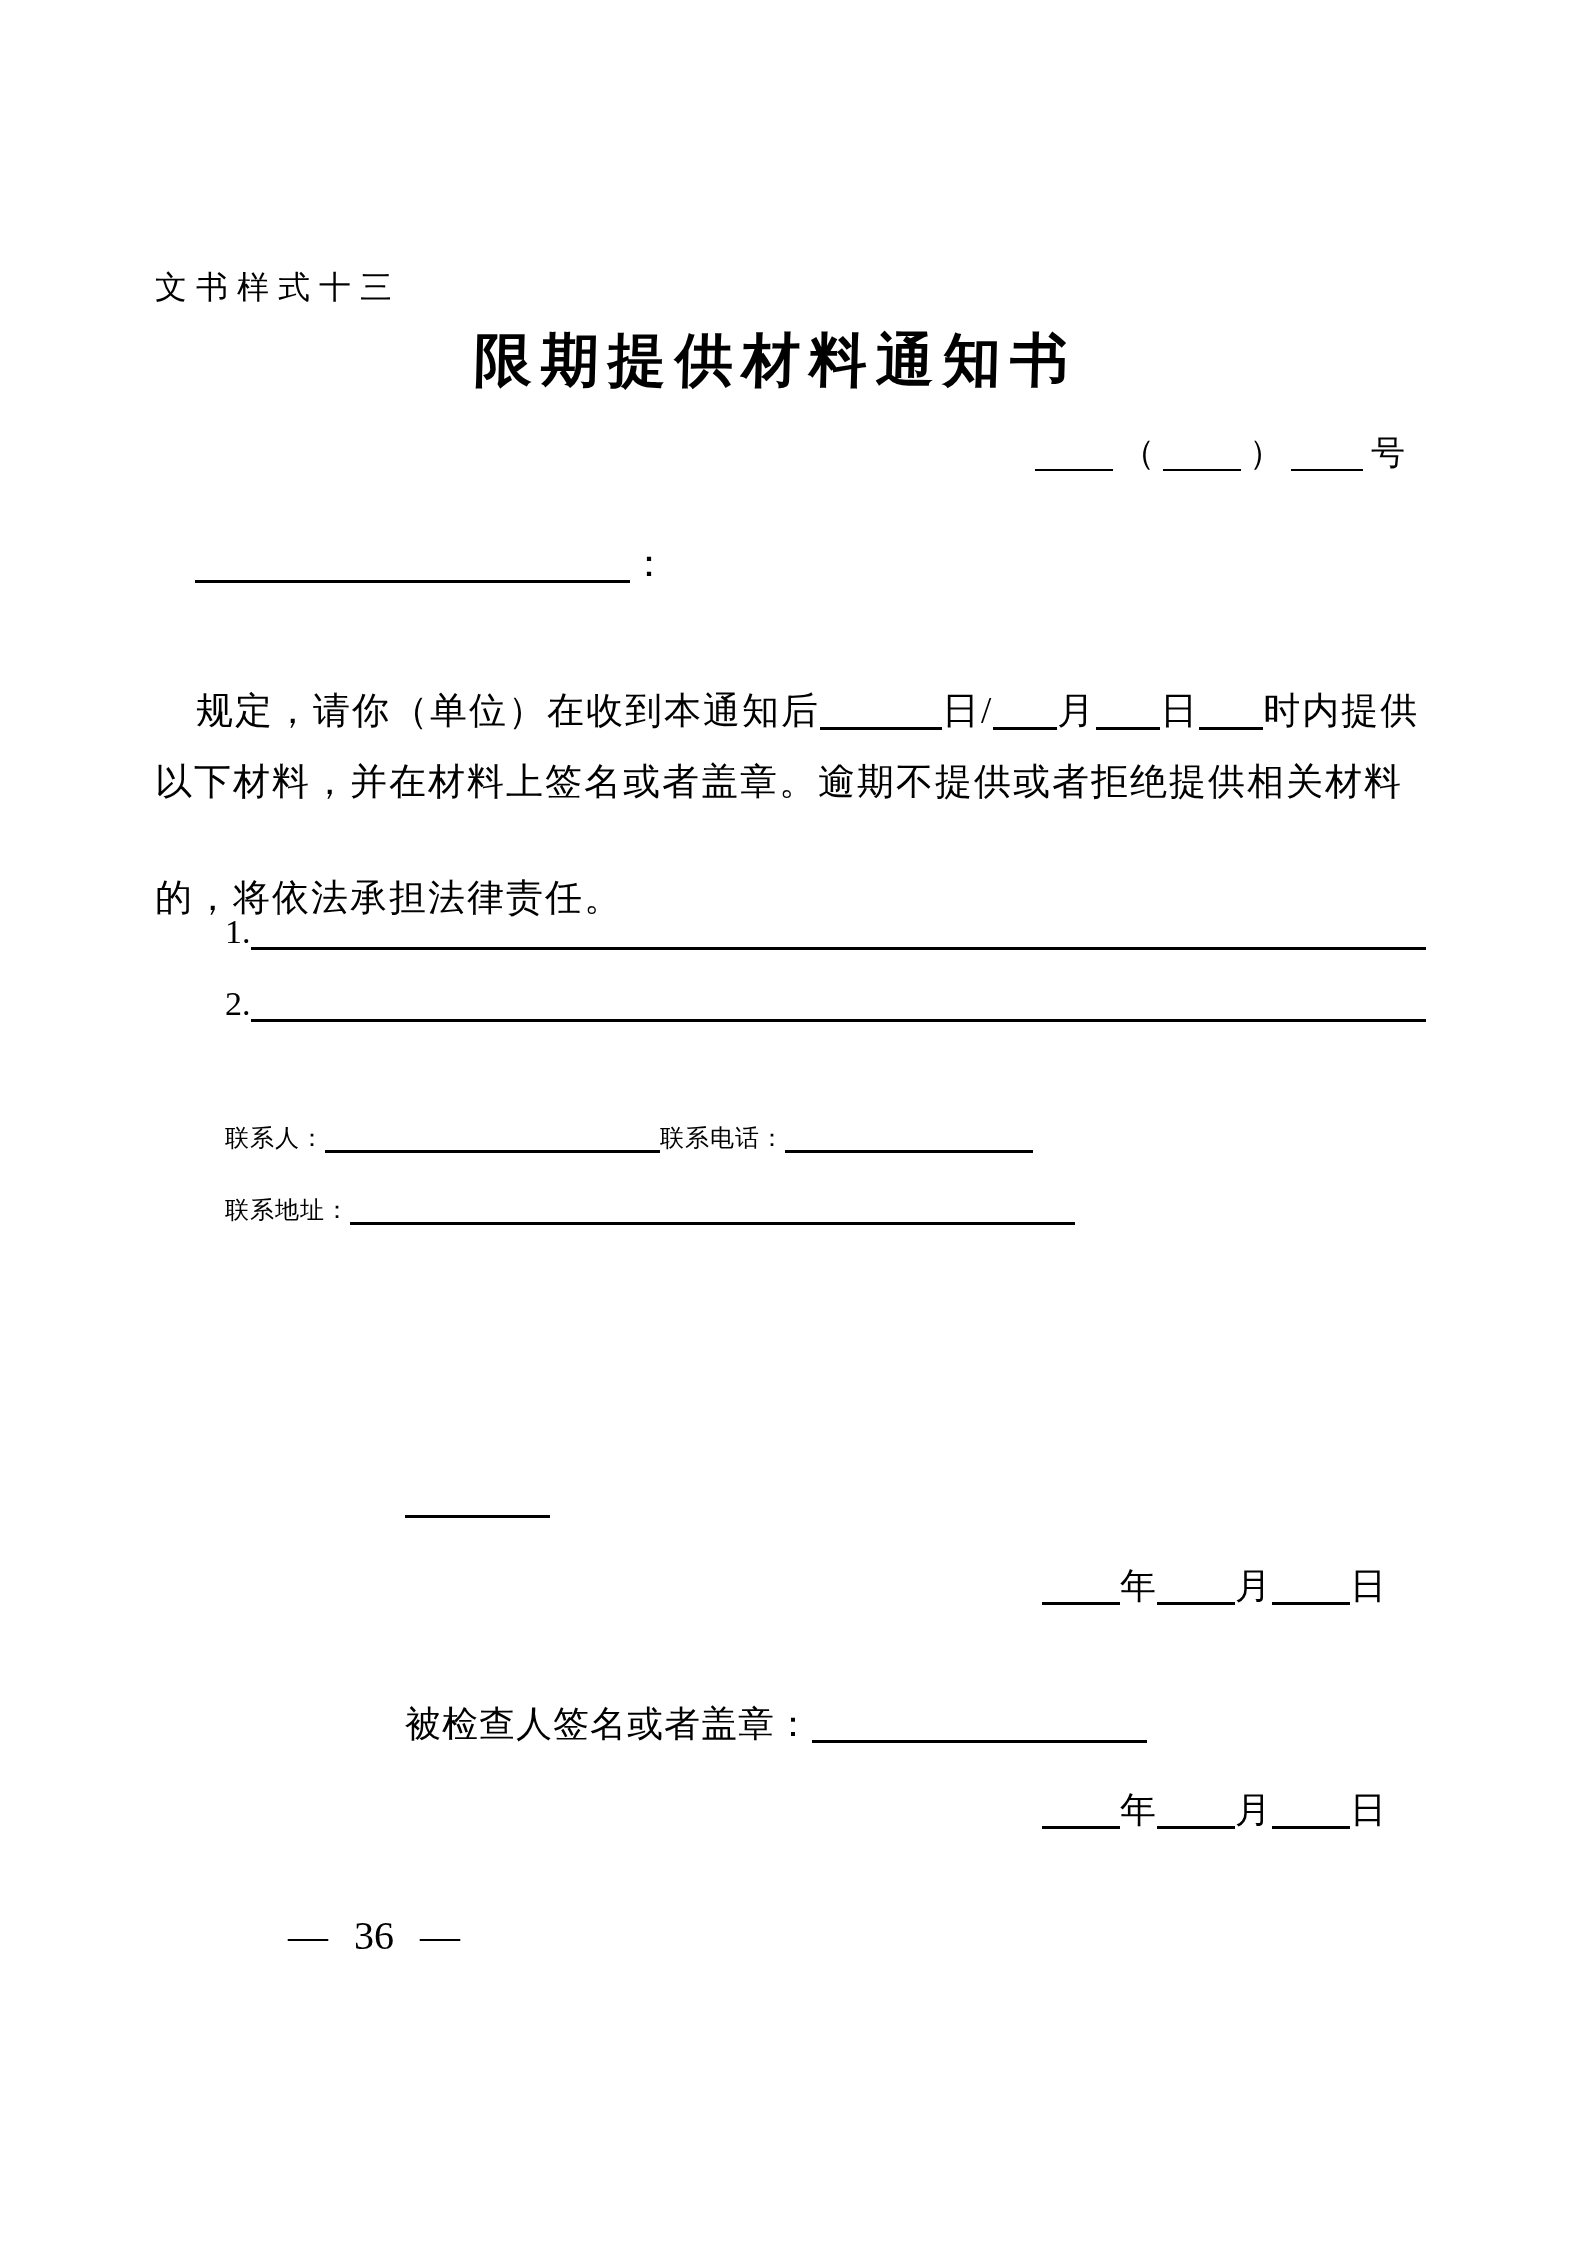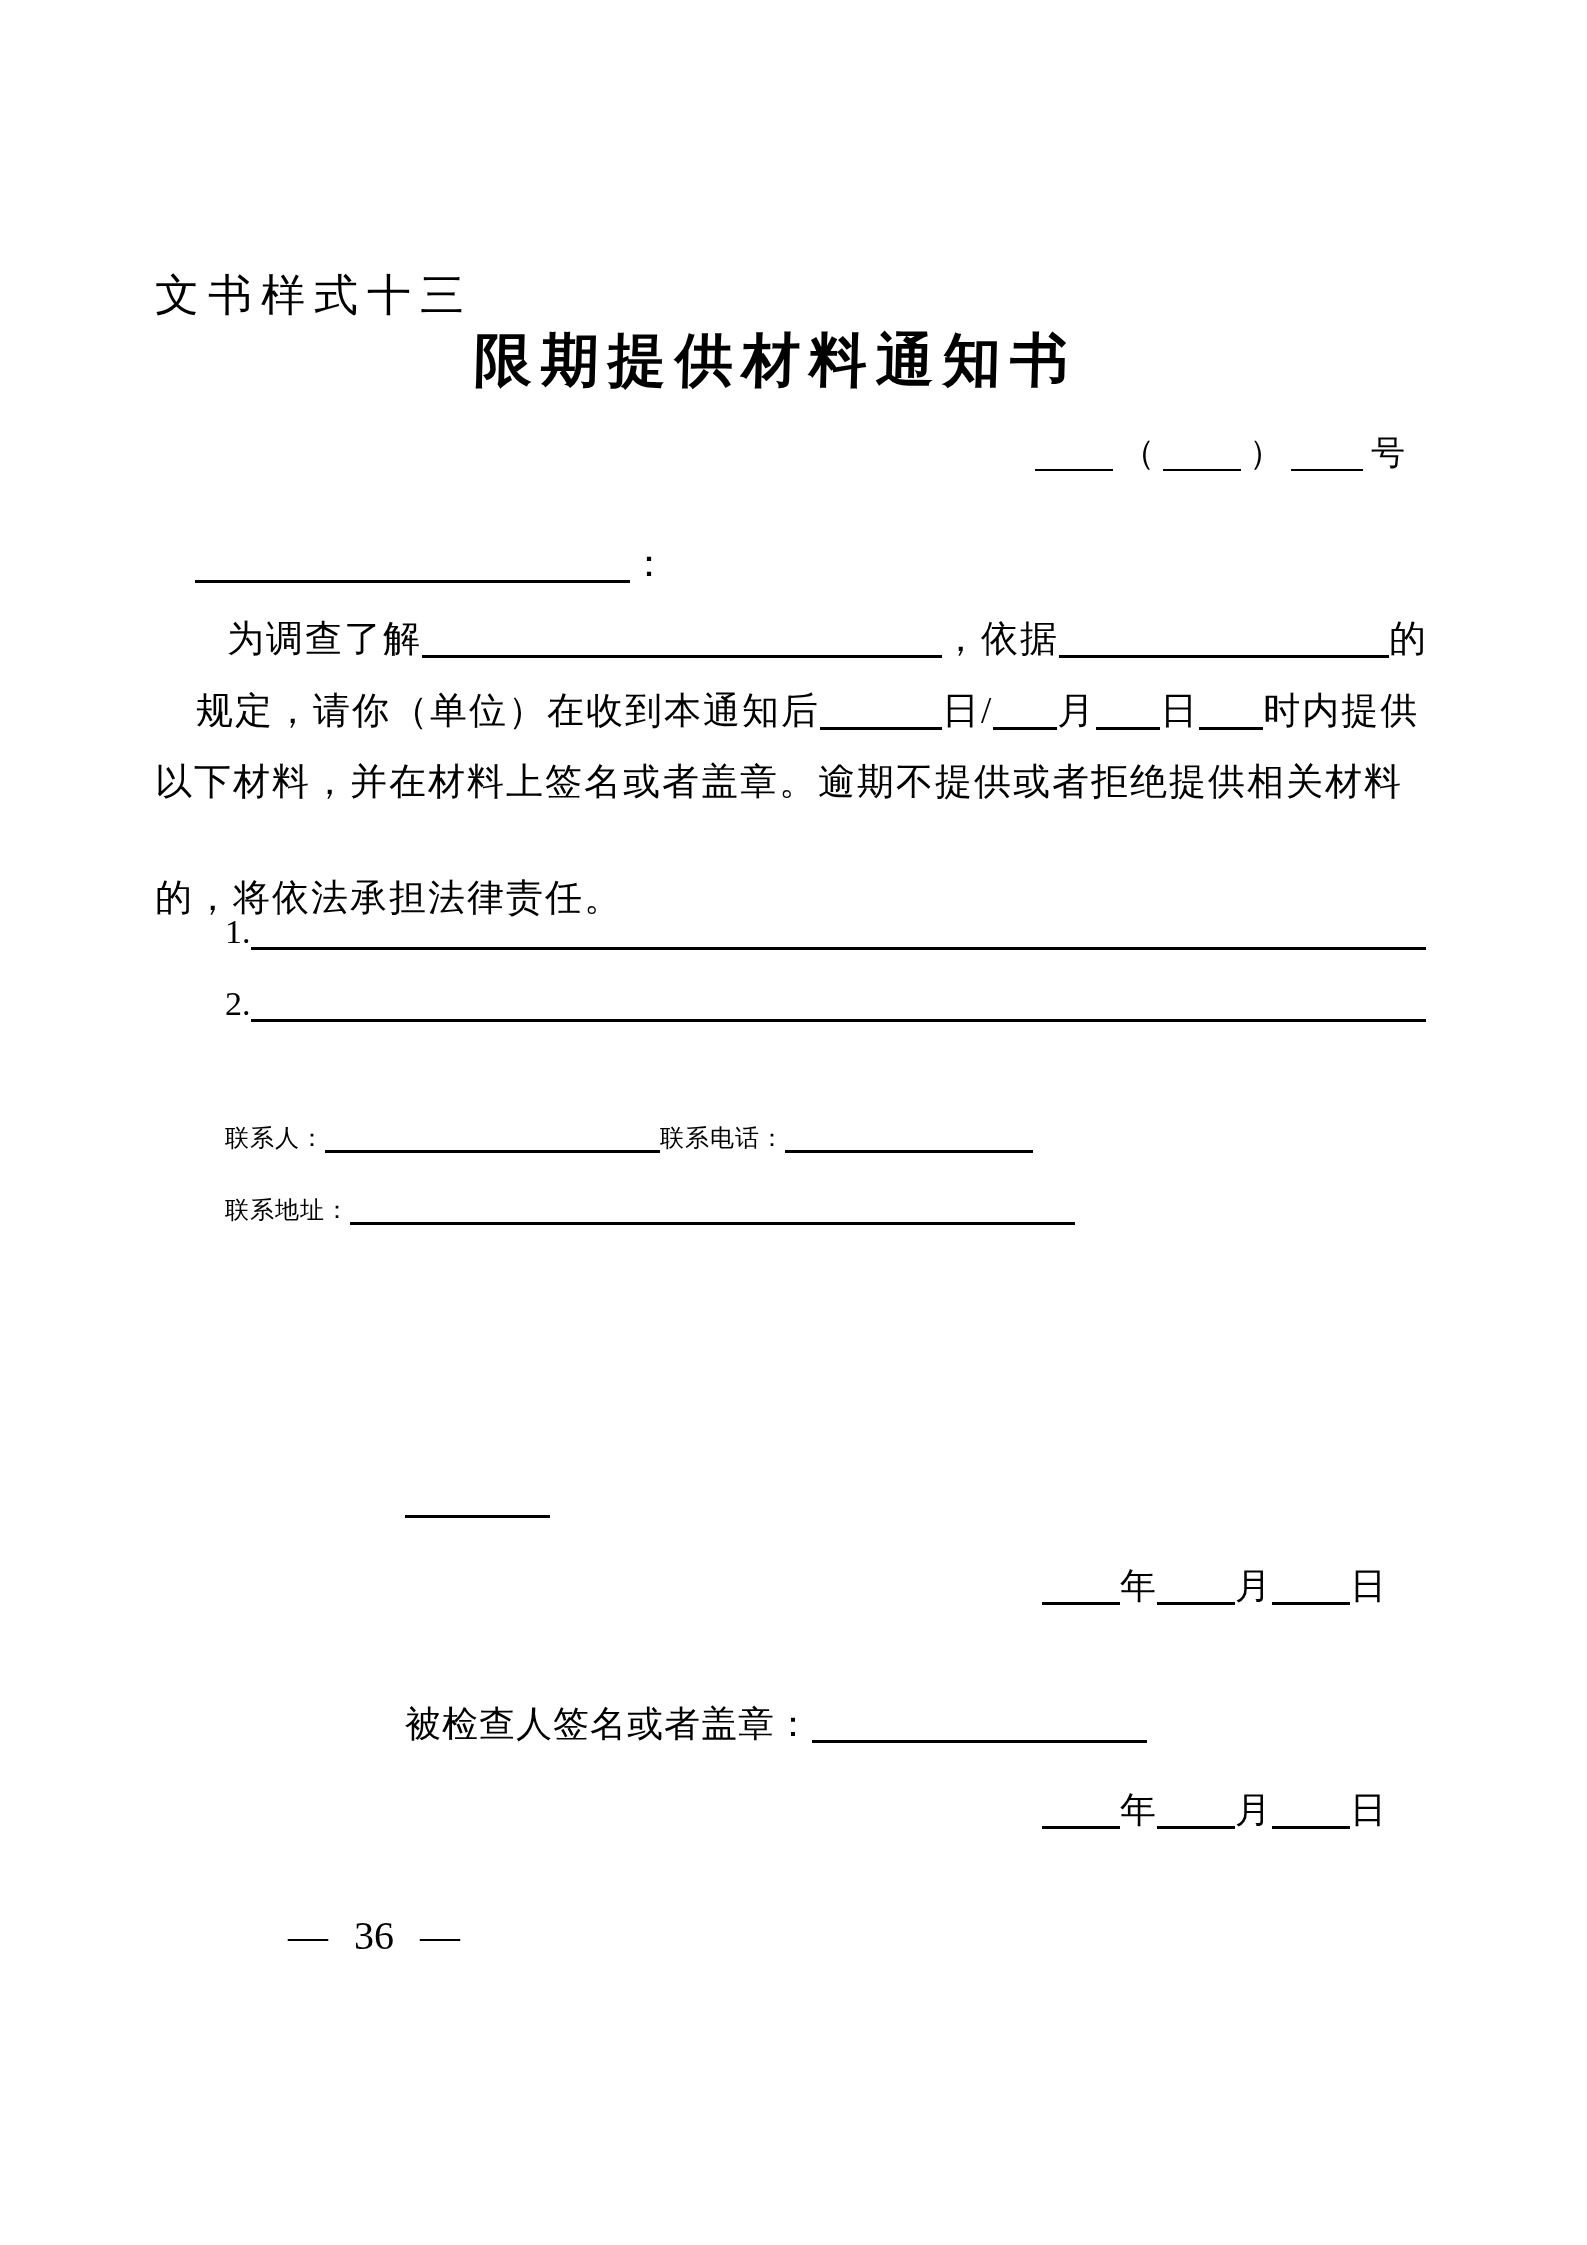--- a/index.html
+++ b/index.html
@@ -13,21 +13,21 @@
     overflow:hidden;
   }
   .abs{position:absolute;white-space:nowrap;}
   .bl{
     display:inline-block;
     height:30px;
     border-bottom:2px solid #000;
     vertical-align:-7px;
   }
   .bl.thick{border-bottom-width:3px;}
-  .style-label{font-size:44px;letter-spacing:9px;top:266px;left:155px;}
+  .style-label{font-size:32px;letter-spacing:9px;top:266px;left:155px;}
   .doc-title{
     top:322px;left:474px;
     font-size:58px;font-weight:800;letter-spacing:9px;
     transform:skewX(-1.5deg);
   }
   .docno{top:430px;right:182px;font-size:34px;}
   .docno .pr{margin:0 8px;}
   .addressee{top:538px;left:195px;font-size:38px;}
   .p-line{left:155px;font-size:37px;letter-spacing:2px;}
   .item-line{left:225px;font-size:36px;}
@@ -48,23 +48,20 @@
   <div class="abs doc-title">限期提供材料通知书</div>
 
   <div class="abs docno">
     <span class="bl" style="width:78px"></span><span class="pr">（</span><span class="bl" style="width:78px"></span><span class="pr">）</span><span class="bl" style="width:72px"></span><span style="margin-left:8px">号</span>
   </div>
 
   <div class="abs addressee">
     <span class="bl thick" style="width:435px"></span><span>：</span>
   </div>
 
-  <div class="abs p-line" style="top:614px;padding-left:72px;">
-    <span>为调查了解</span><span class="bl thick" style="width:520px"></span><span>，依据</span><span class="bl thick" style="width:330px"></span><span>的</span>
-  </div>
 
   <div class="abs p-line" style="top:686px;margin-left:41px;">
     <span>规定，请你（单位）在收到本通知后</span><span class="bl thick" style="width:122px"></span><span>日/</span><span class="bl thick" style="width:64px"></span><span>月</span><span class="bl thick" style="width:64px"></span><span>日</span><span class="bl thick" style="width:64px"></span><span>时内提供</span>
   </div>
 
   <div class="abs p-line" style="top:757px;">
     <span>以下材料，并在材料上签名或者盖章。逾期不提供或者拒绝提供相关材料</span>
   </div>
 
   <div class="abs p-line" style="top:829px;margin-top:44px;">

